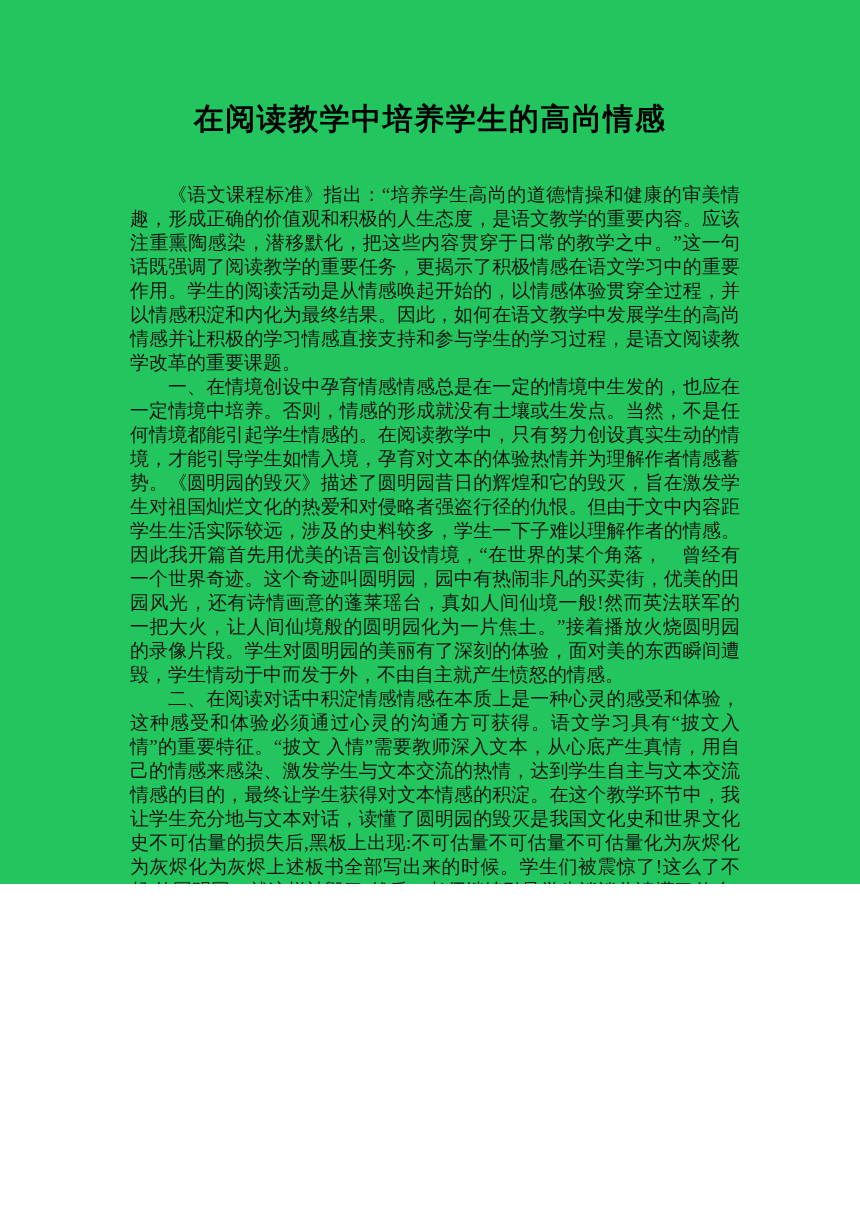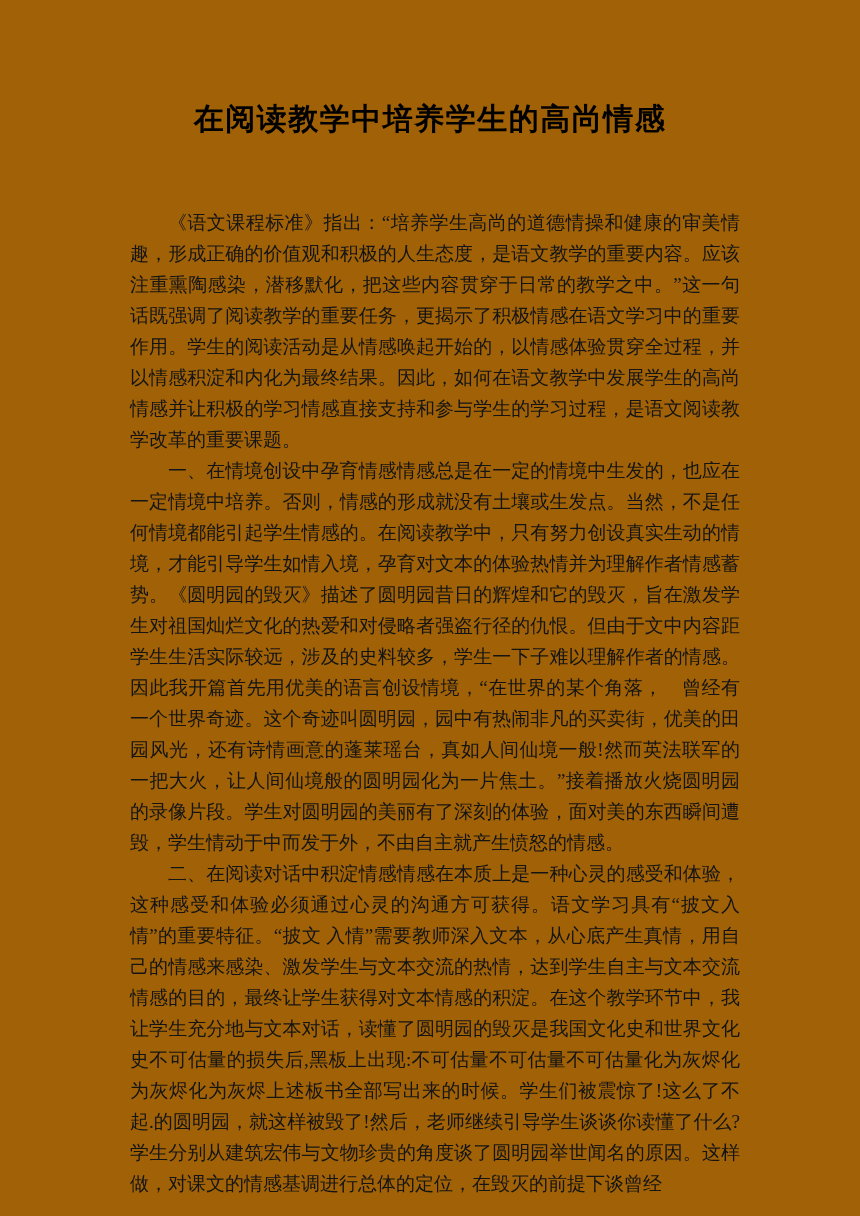--- a/index.html
+++ b/index.html
@@ -3,41 +3,41 @@
 <meta charset="utf-8">
 <style>
   html, body {
     margin: 0;
     padding: 0;
     background: #ffffff;
   }
   .page {
     position: relative;
     width: 860px;
-    height: 1216px;
+    height: 884px;
     margin: 0 auto;
-    background: #a16207;
+    background: #22c55e;
     overflow: hidden;
   }
   .doc-title {
     margin: 0;
     padding-top: 96px;
     font-family: "Liberation Sans", "DejaVu Sans", sans-serif;
     font-weight: 700;
     font-size: 30px;
     line-height: 46px;
     letter-spacing: 1.5px;
     text-align: center;
     color: #000000;
   }
   .doc-body {
-    margin: 65px 120px 0 130px;
+    margin: 41px 120px 0 130px;
     font-family: "Liberation Serif", "DejaVu Serif", serif;
     font-size: 19px;
-    line-height: 31px;
+    line-height: 24px;
     color: #141414;
     text-align: justify;
     text-justify: inter-ideograph;
   }
   .doc-body p {
     margin: 0;
     padding: 0;
     text-indent: 2em;
     word-break: break-all;
   }

